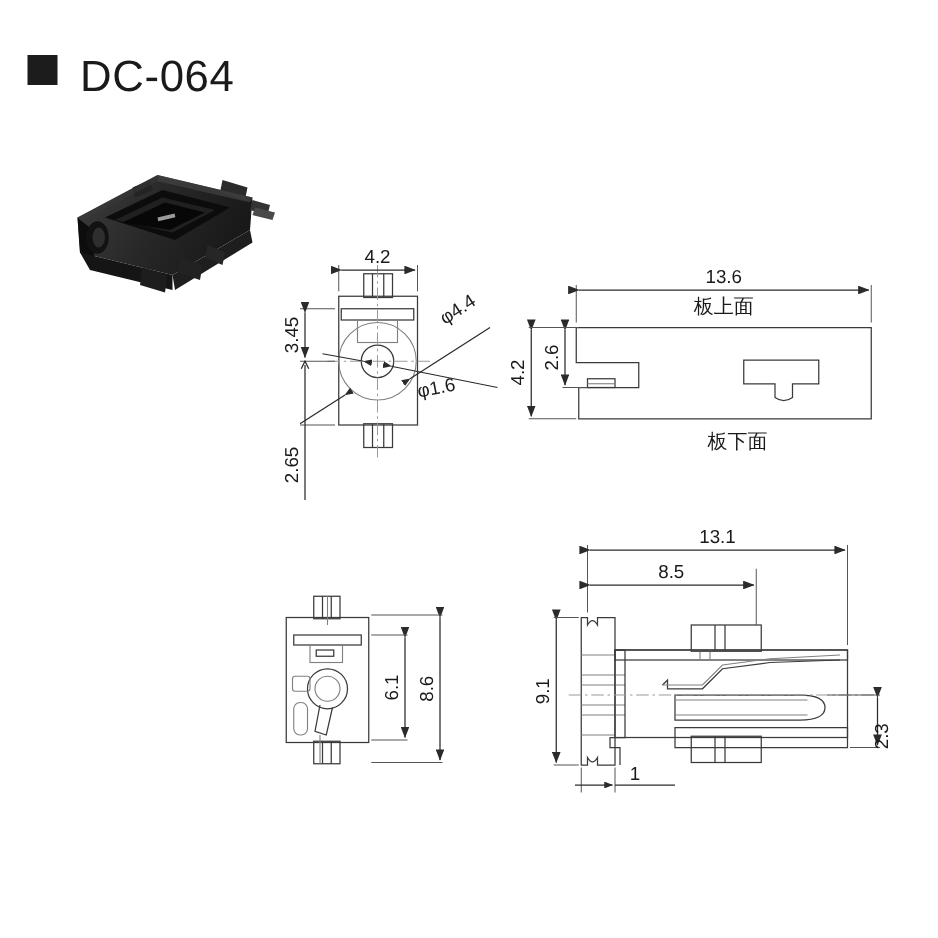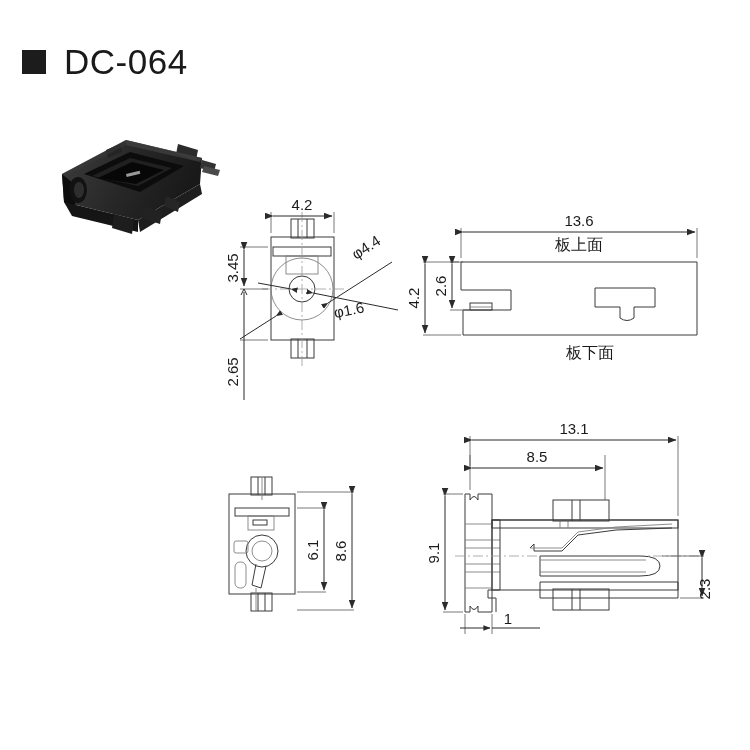--- a/index.html
+++ b/index.html
@@ -20,21 +20,21 @@
     left: 0; top: 0;
     width: 750px;
     height: 750px;
   }
   
   #title-block {
     position: absolute;
     left: 22px;
     top: 44px;
     display: flex;
-    align-items: center;
+    align-items: flex-start;
     gap: 18px;
   }
   #title-bullet {
     width: 24px;
     height: 24px;
     background: #1c1c1c;
     display: block;
   }
   #title-text {
     font-size: 35px;

